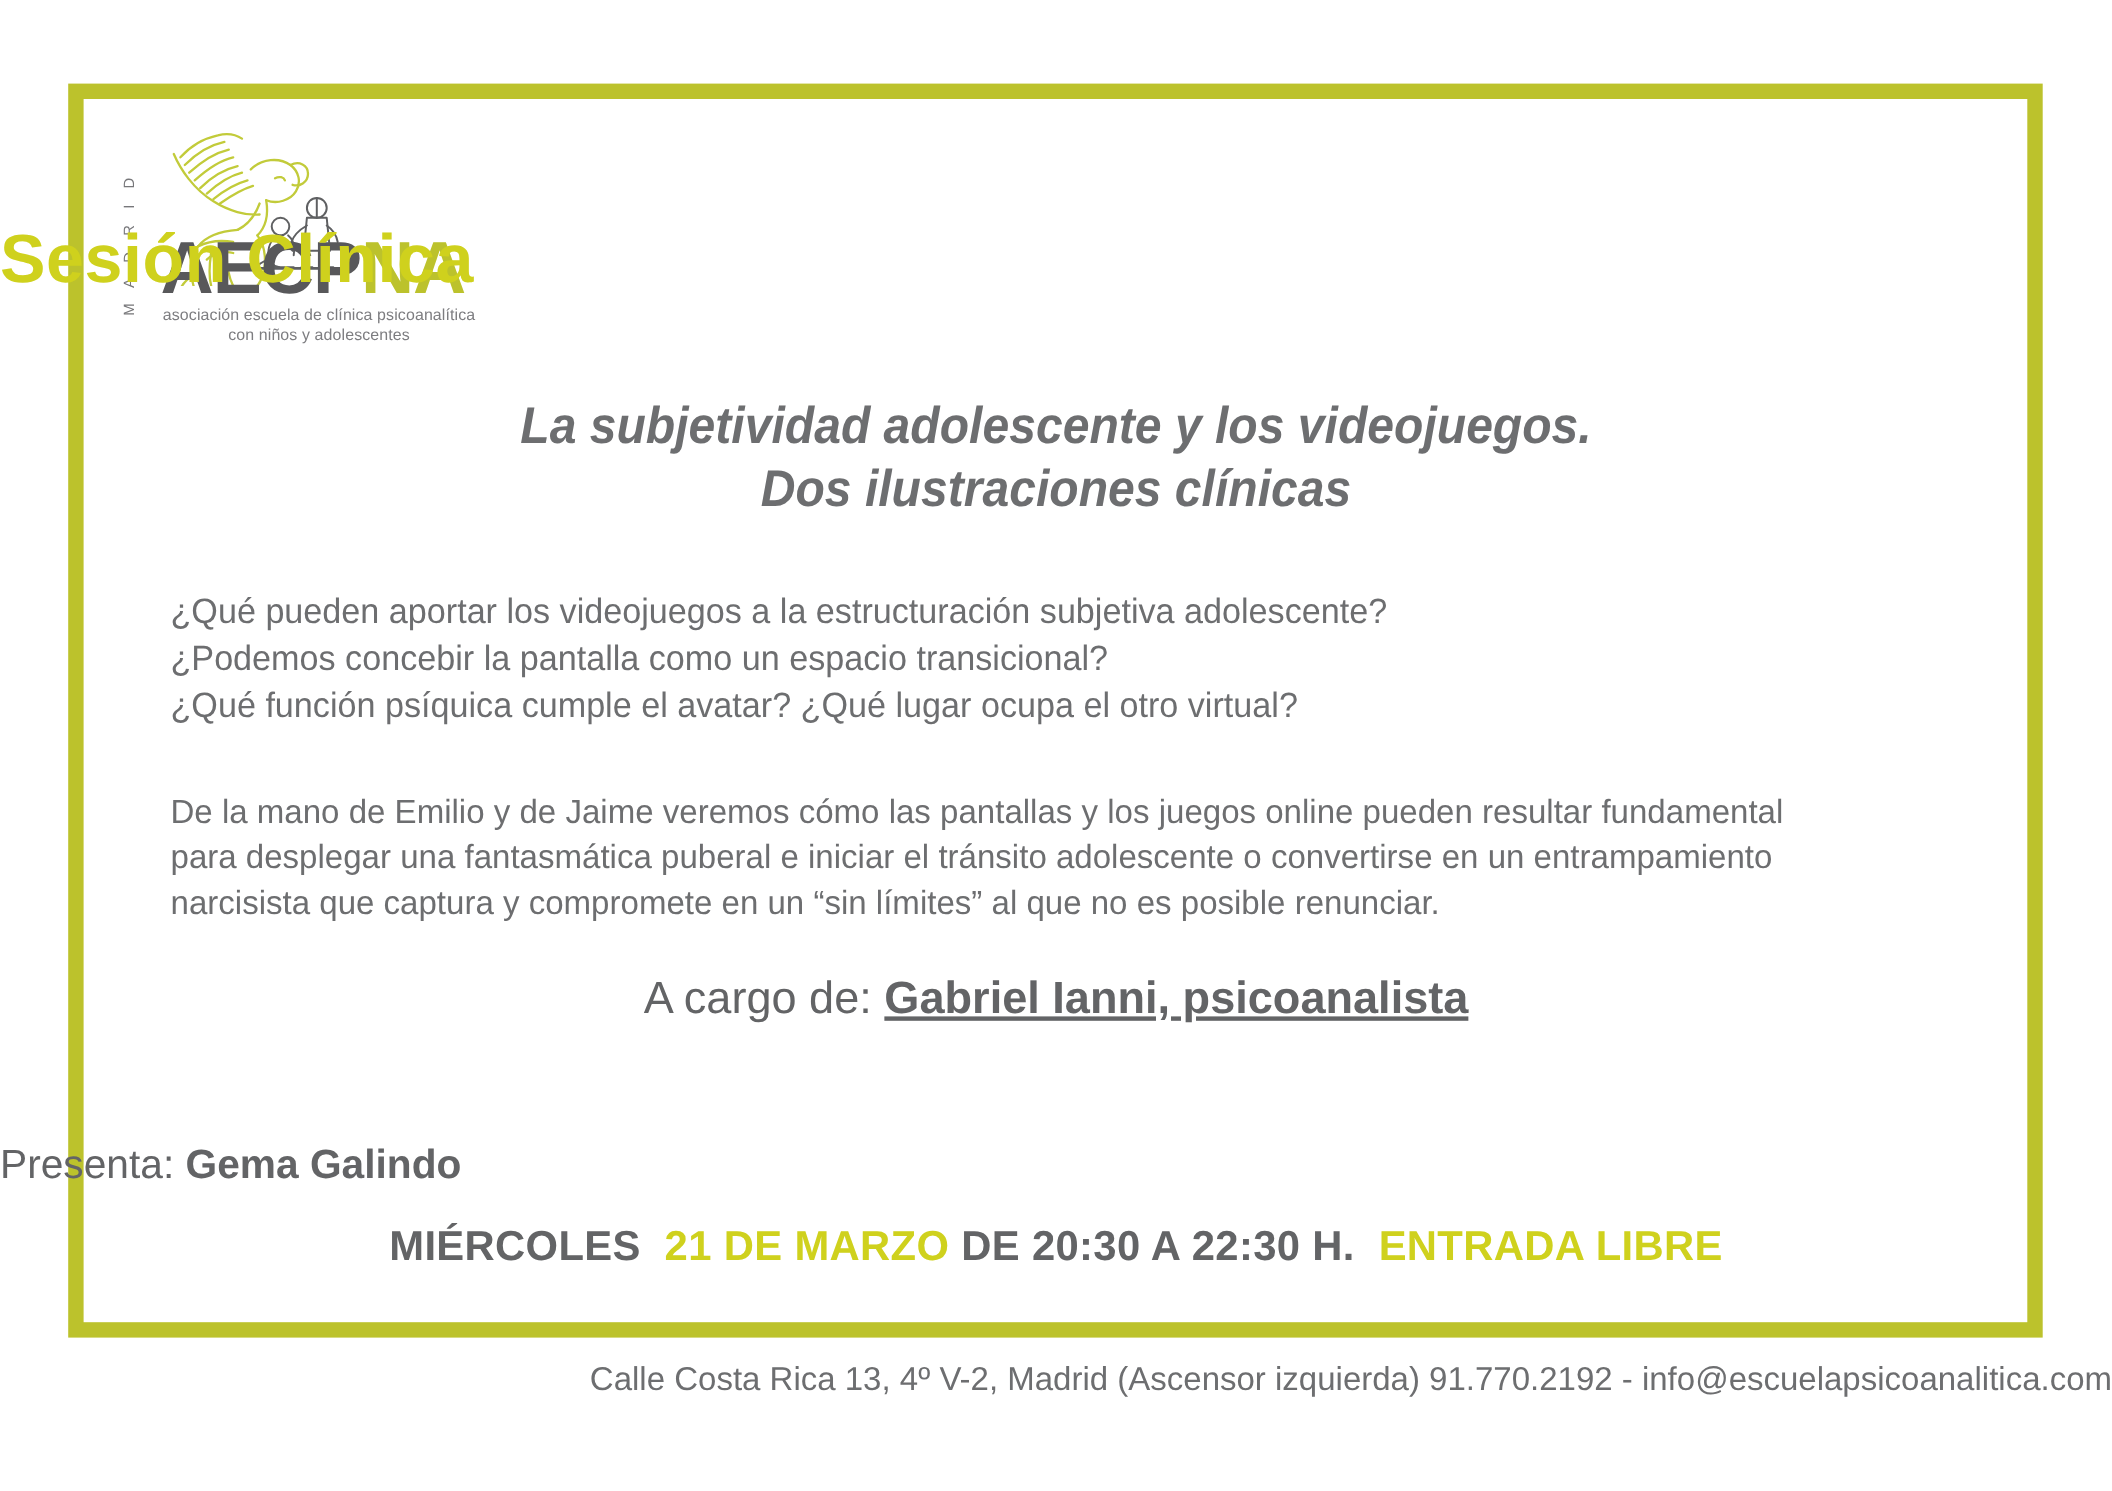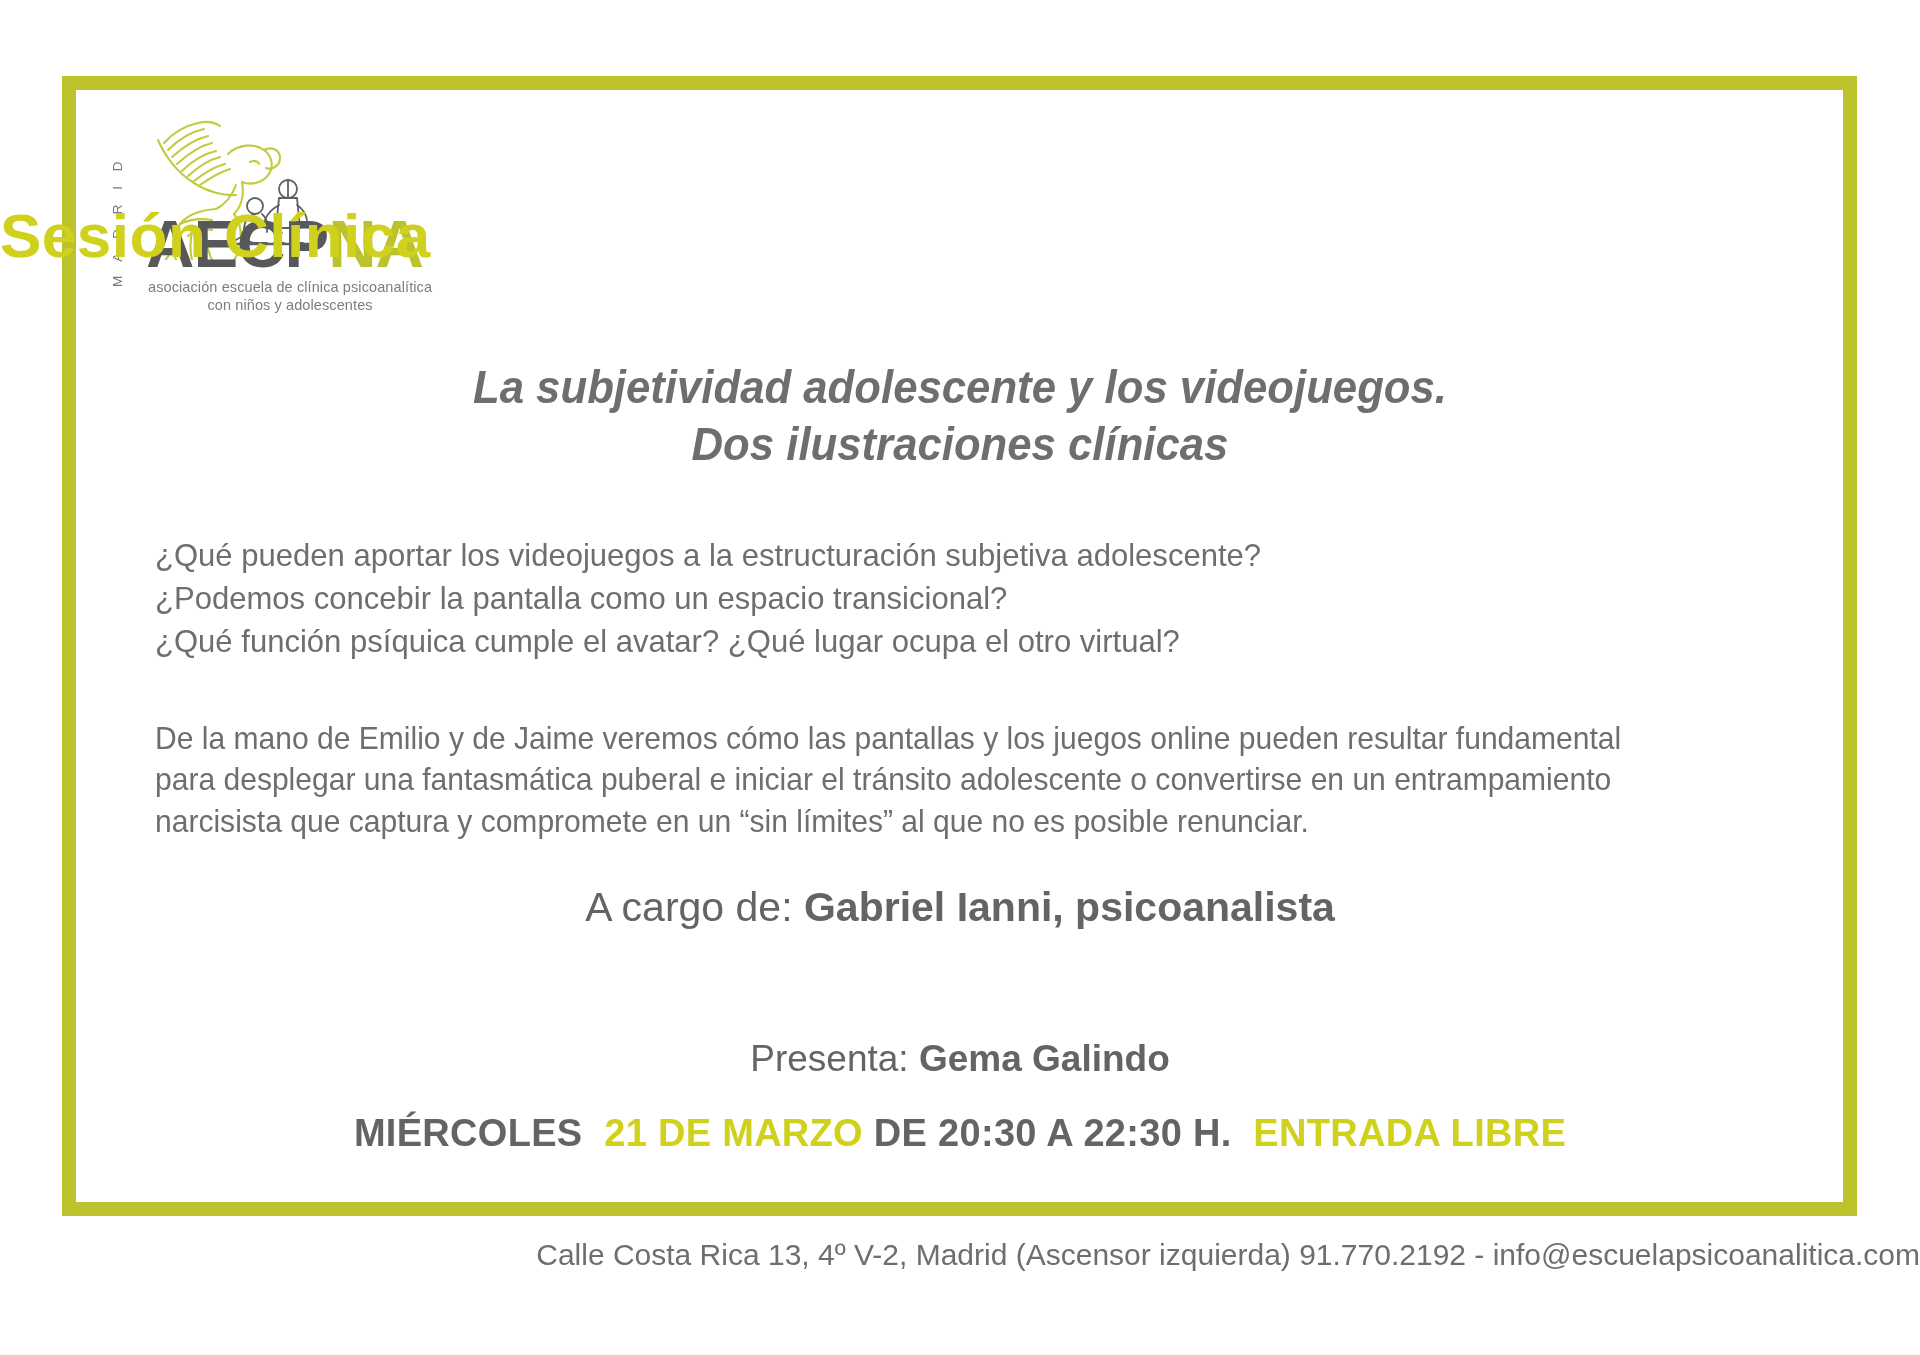--- a/index.html
+++ b/index.html
@@ -157,28 +157,27 @@
     color: #636466;
     font-family: "Liberation Sans Narrow", "Liberation Sans", sans-serif;
   }
   #speakers .line {
     display: block;
     font-size: 41px;
     line-height: 1.42;
     white-space: nowrap;
   }
   #speakers .lead   { font-weight: 400; }
-  #speakers .strong { font-weight: 700; }
+  #speakers .strong { font-weight: 700; text-decoration: underline; }
   #speakers .row2 { padding-left: 186px; }
 
   #presenter {
     position: absolute;
     left: 0; right: 0;
     top: 1038px;
-    text-align: center;
     color: #636466;
     font-size: 37px;
     font-family: "Liberation Sans Narrow", "Liberation Sans", sans-serif;
     white-space: nowrap;
   }
   #presenter .lead   { font-weight: 400; }
   #presenter .strong { font-weight: 700; }
 
   
   #date-line {

